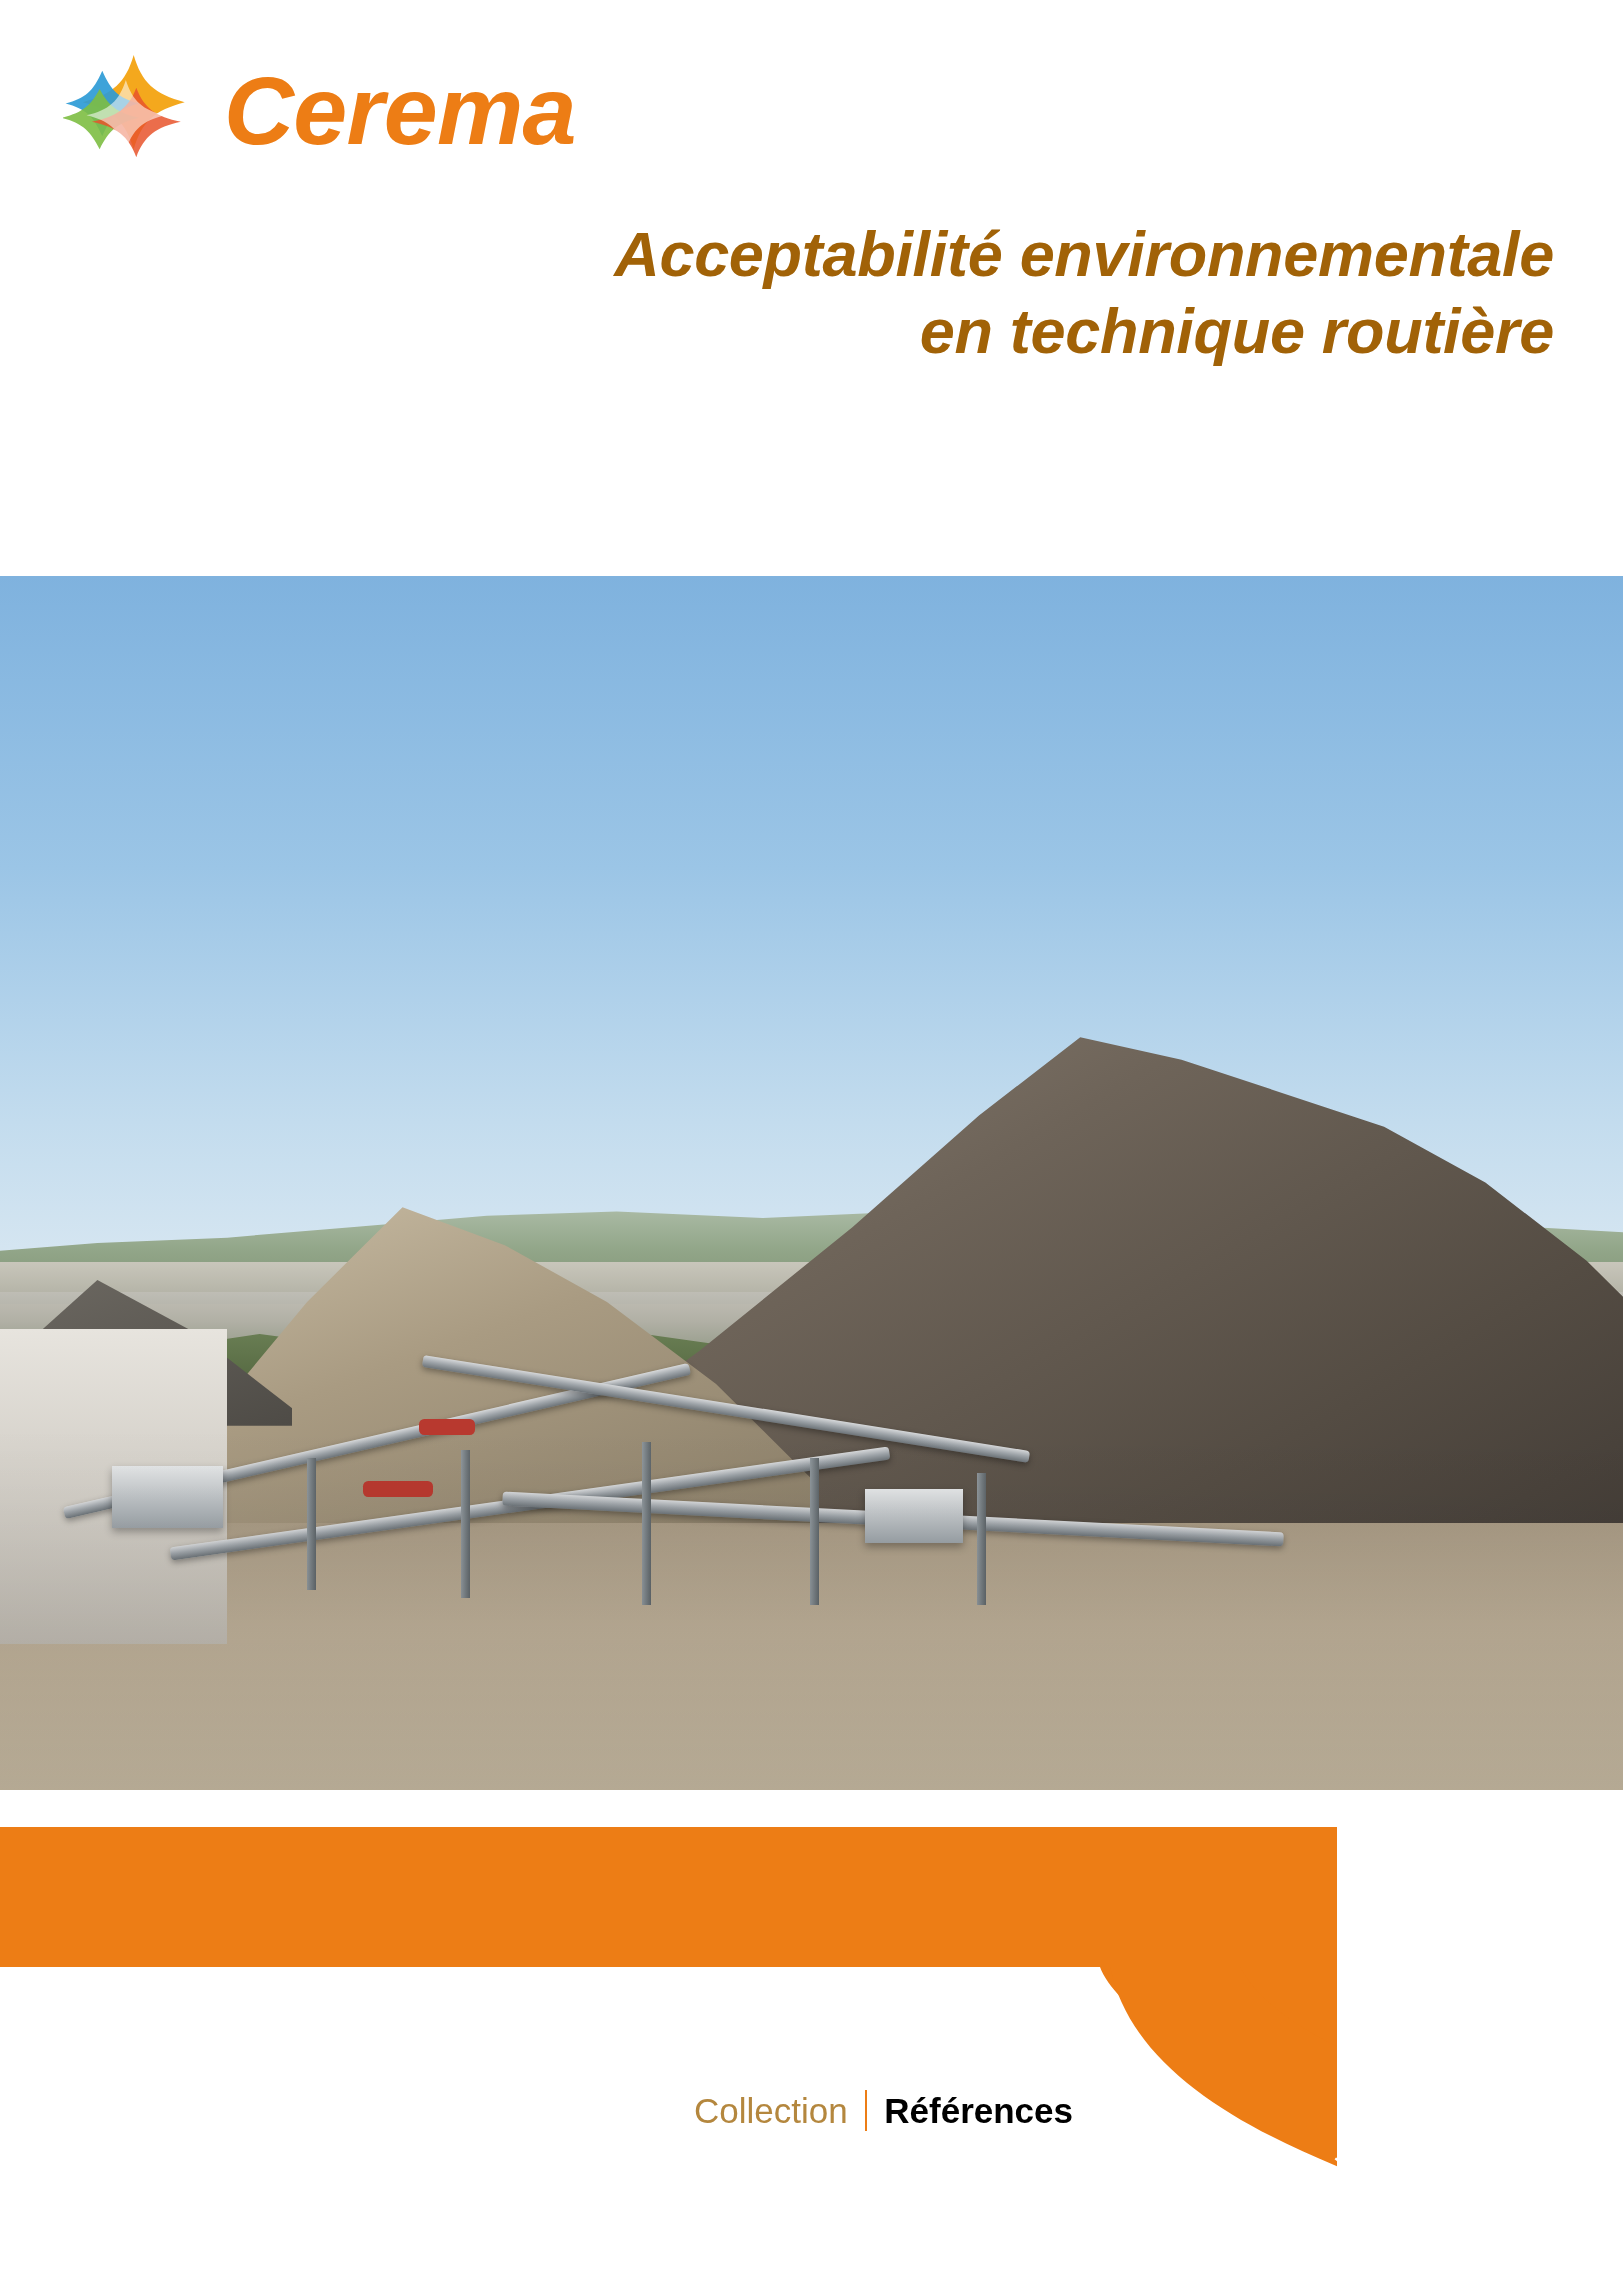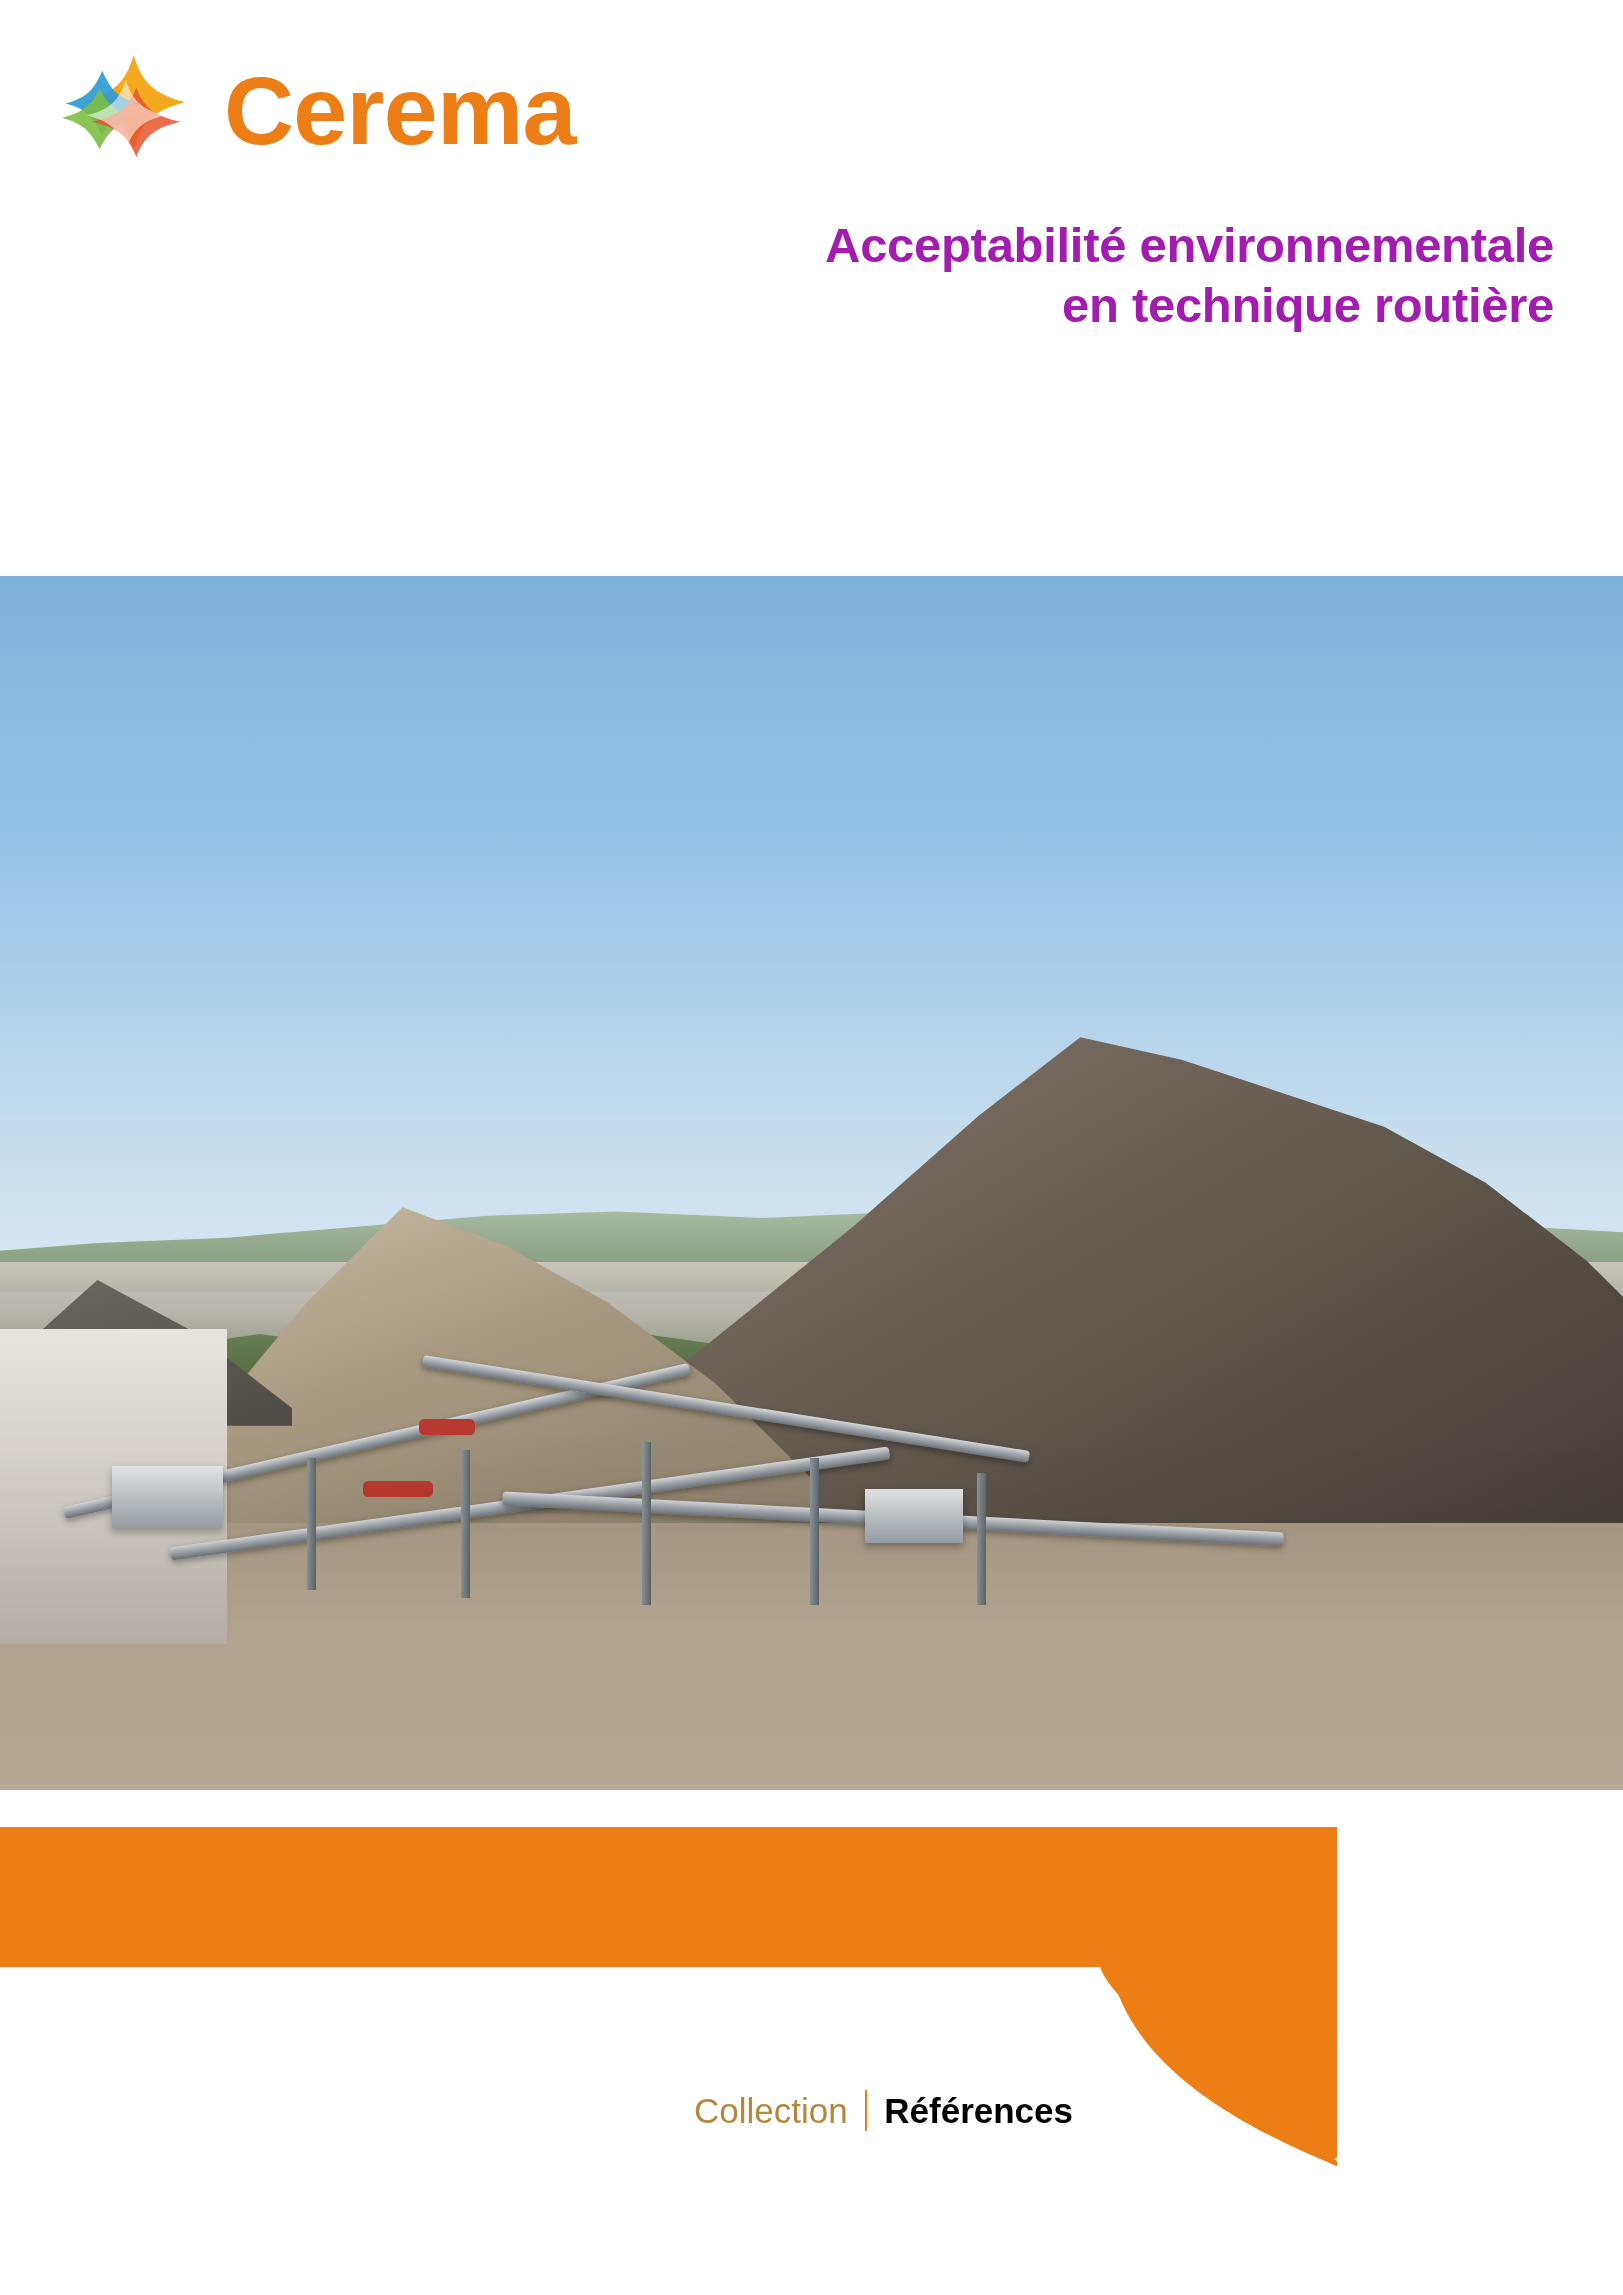--- a/index.html
+++ b/index.html
@@ -22,20 +22,21 @@
     background: #ffffff;
   }
 
   .header {
     position: absolute;
     top: 0;
     left: 0;
     width: 1623px;
     height: 576px;
     background: #ffffff;
+    font-style: italic;
   }
 
   .brand {
     position: absolute;
     left: 63px;
     top: 51px;
     display: flex;
     align-items: center;
     gap: 17px;
   }
@@ -53,23 +54,23 @@
   }
 
   .title-block {
     position: absolute;
     right: 69px;
     top: 216px;
     width: 1178px;
     text-align: right;
   }
   .title-line {
-    font-size: 49px;
+    font-size: 63px;
     font-weight: bold;
-    color: #a21caf;
+    color: #a16207;
     line-height: 1.22;
     letter-spacing: -0.3px;
   }
   .subtitle {
     margin-top: 27.5px;
     font-size: 43px;
     color: #5E6468;
     font-weight: normal;
     line-height: 1.2;
   }

